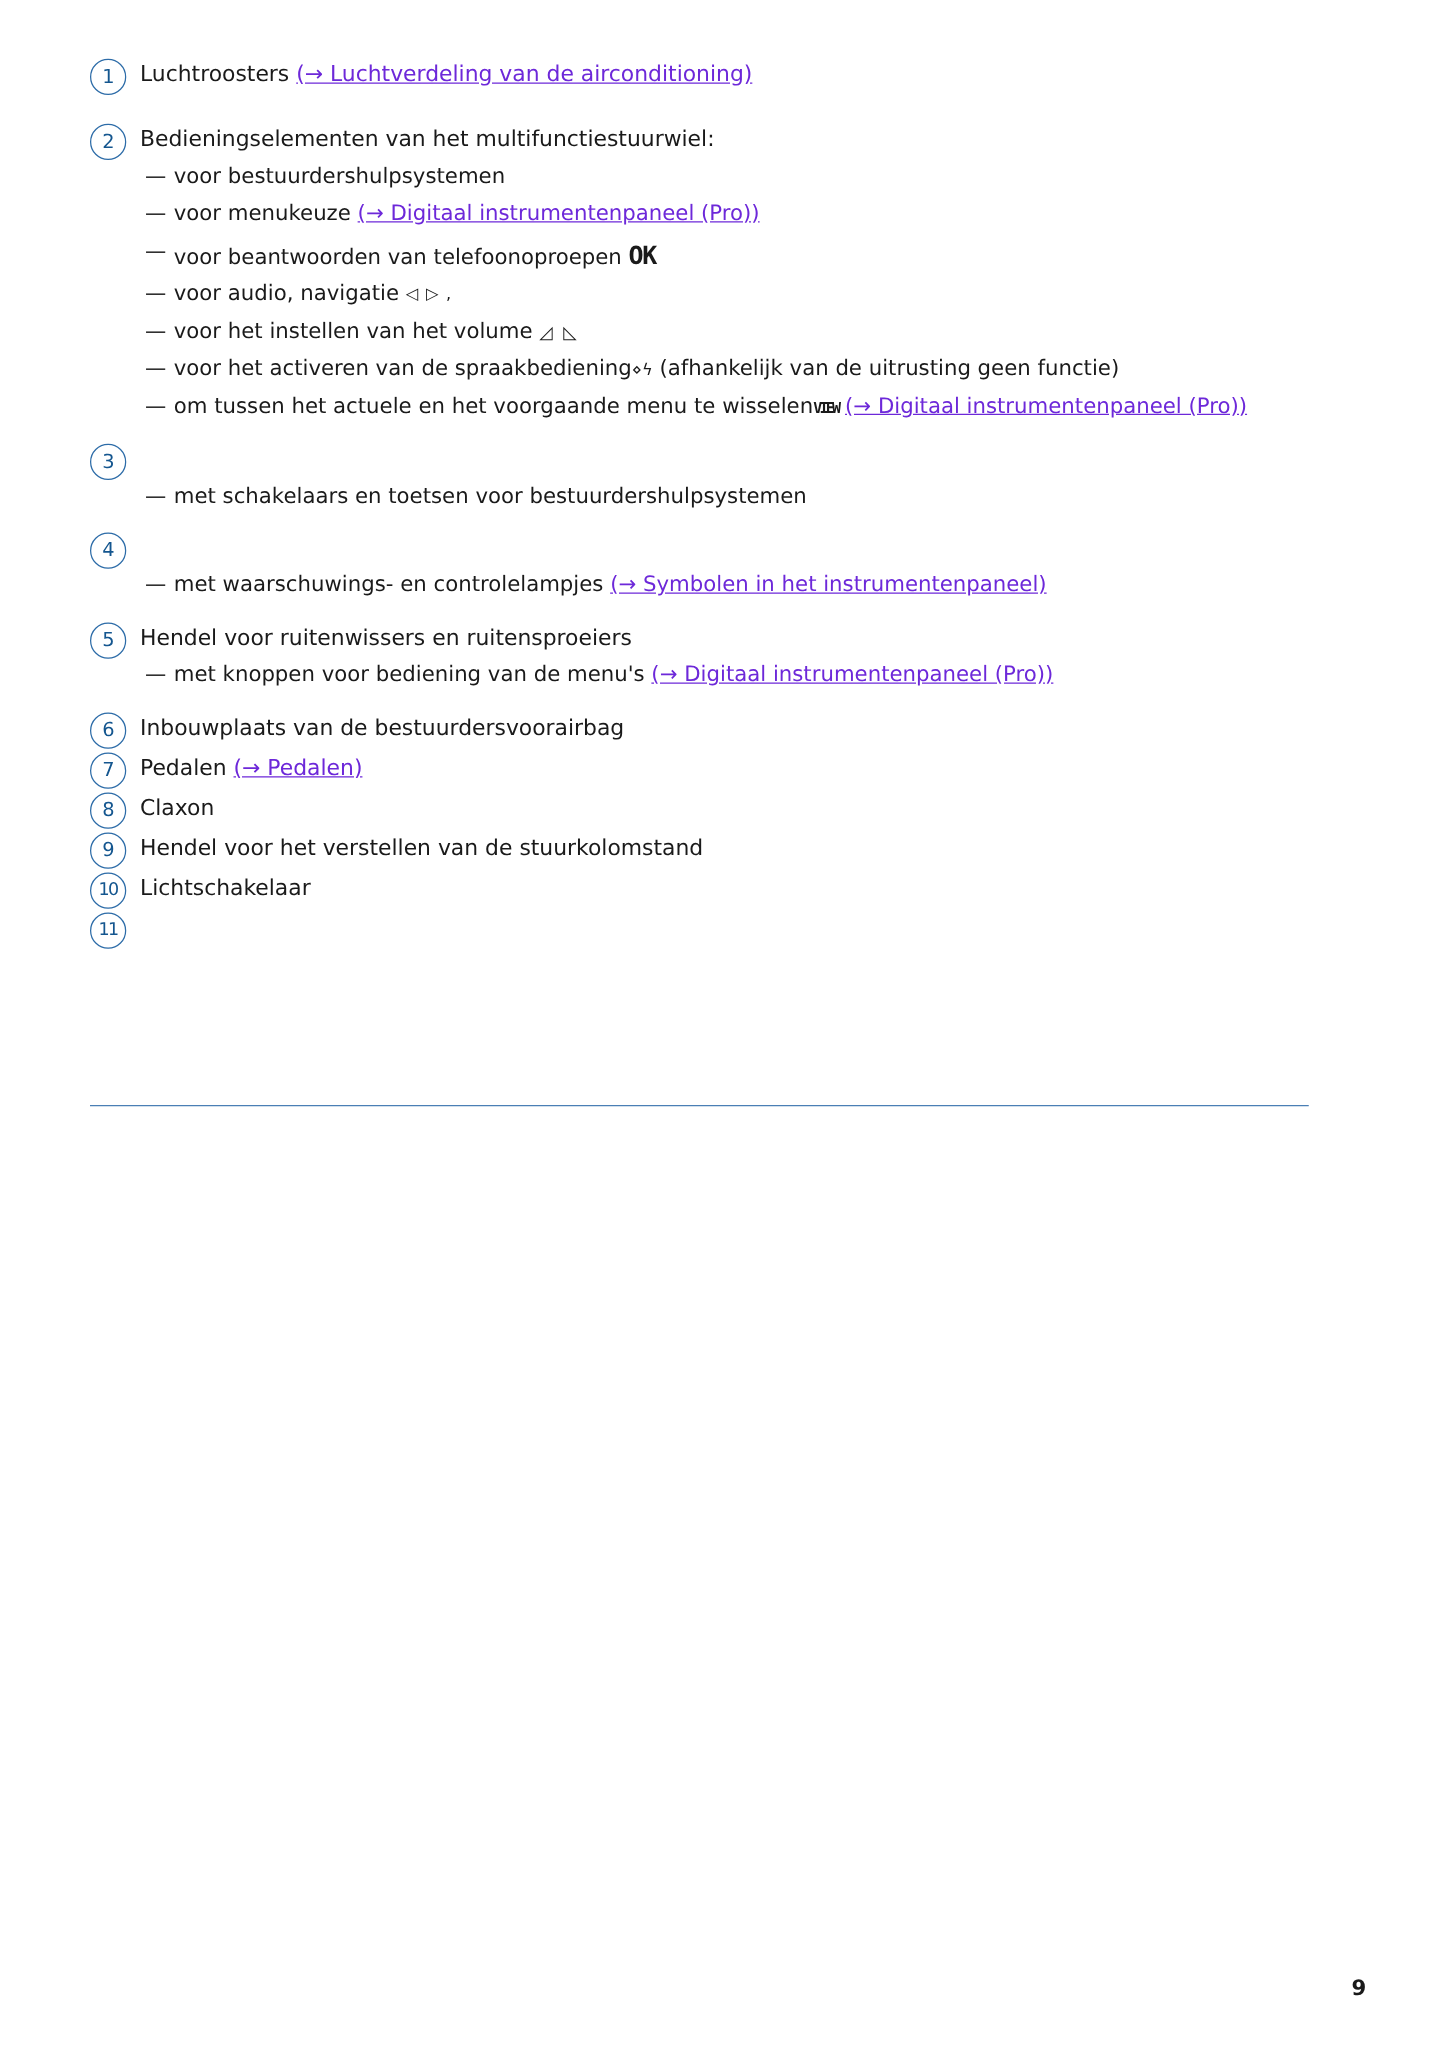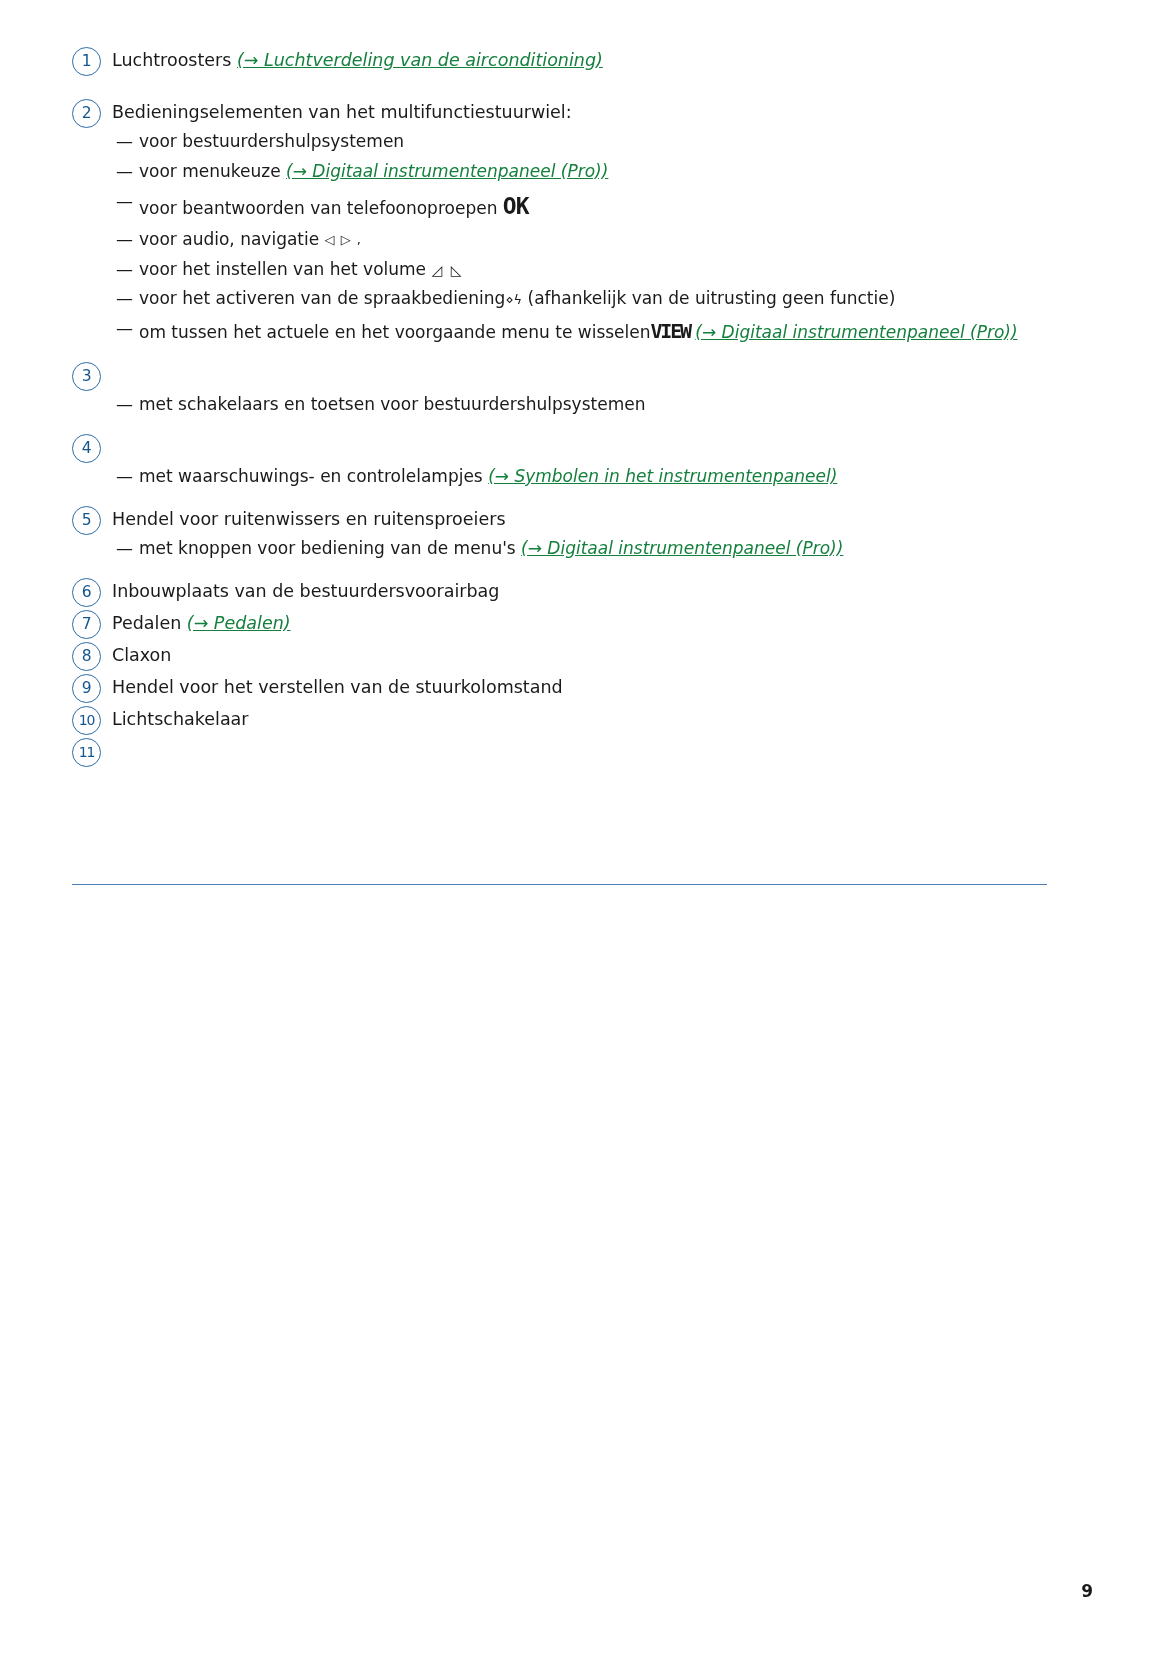--- a/index.html
+++ b/index.html
@@ -71,37 +71,36 @@
     font-size: 17px;
     line-height: 1.4;
   }
   .dash {
     flex: 0 0 auto;
     margin-right: 6px;
   }
   .sub-text { }
 
   .ref {
-    font-style: italic;
     text-decoration: underline;
-    color: #15803d;
+    color: #6d28d9;
     white-space: nowrap;
   }
 
   
   .glyph-ok {
     font-family: "DejaVu Sans Mono", monospace;
     font-weight: bold;
-    font-size: 23px;
+    font-size: 20px;
     letter-spacing: -1px;
   }
   .glyph-view {
     font-family: "DejaVu Sans Mono", monospace;
     font-weight: bold;
-    font-size: 20px;
+    font-size: 12px;
     letter-spacing: -2.2px;
   }
   .glyph-small {
     font-size: 13px;
     letter-spacing: 1px;
     position: relative;
     top: -1px;
   }
   .glyph-vol {
     font-size: 14px;

